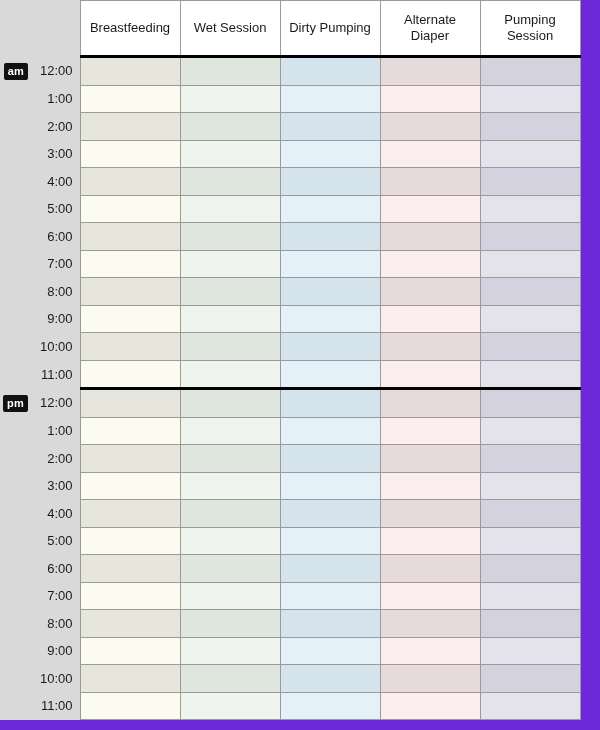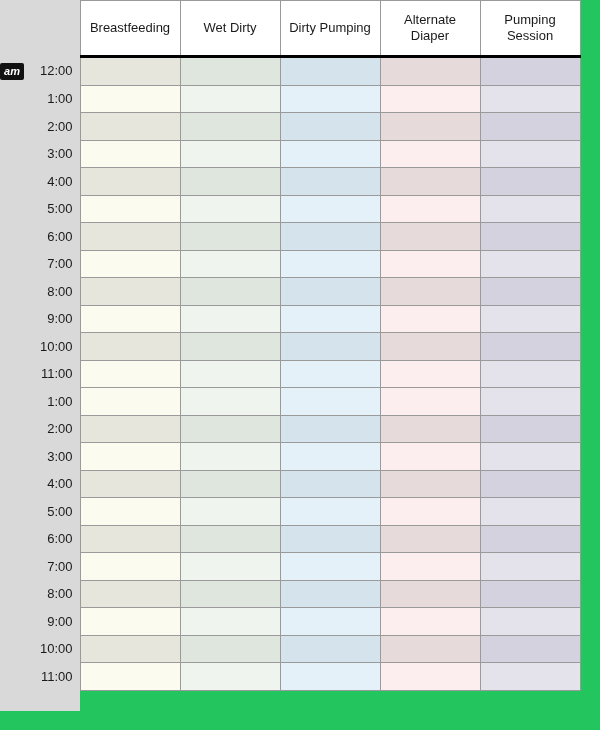--- a/index.html
+++ b/index.html
@@ -10,21 +10,21 @@
     width: 600px;
     height: 730px;
     background: #ffffff;
     font-family: "Liberation Sans", sans-serif;
     overflow: hidden;
   }
   .sheet {
     position: relative;
     width: 600px;
     height: 730px;
-    background: #22c55e;
+    background: #6d28d9;
   }
   
   .gutter {
     position: absolute;
     left: 0;
     top: 0;
     width: 80px;
     height: 711px;
     background: #d9d9d9;
   }
@@ -60,24 +60,23 @@
   }
   
   tbody td {
     height: 26.5px;
     border: 1px solid #9a9a9a;
     padding: 0;
   }
   td.ampm {
     border: none;
     background: #d9d9d9;
-    text-align: left;
+    text-align: right;
     vertical-align: middle;
     padding: 0;
-    font-style: italic;
   }
   td.ampm .badge {
     display: inline-block;
     background: #111111;
     color: #ffffff;
     font-size: 11px;
     font-weight: bold;
     line-height: 14px;
     padding: 1px 4px 2px 4px;
     border-radius: 2px;
@@ -115,21 +114,21 @@
       <col class="c-data">
       <col class="c-data">
       <col class="c-data">
       <col class="c-data">
     </colgroup>
     <thead>
       <tr>
         <th class="corner-ampm"></th>
         <th class="corner-time"></th>
         <th><span>Breastfeeding</span></th>
-        <th><span>Wet Dirty</span></th>
+        <th><span>Wet Session</span></th>
         <th><span>Dirty Pumping</span></th>
         <th><span>Alternate Diaper</span></th>
         <th><span>Pumping Session</span></th>
       </tr>
     </thead>
     <tbody id="tracker-body">
         <tr class="section-start">
           <td class="ampm"><span class="badge">am</span></td>
           <td class="time">12:00</td>
           <td class="data" style="background: rgb(231, 230, 220);"></td>
@@ -230,20 +229,29 @@
         </tr>
         <tr>
           <td class="ampm"></td>
           <td class="time">11:00</td>
           <td class="data" style="background: rgb(251, 251, 239);"></td>
           <td class="data" style="background: rgb(239, 244, 238);"></td>
           <td class="data" style="background: rgb(228, 241, 249);"></td>
           <td class="data" style="background: rgb(252, 238, 238);"></td>
           <td class="data" style="background: rgb(228, 227, 236);"></td>
         </tr>
+        <tr class="section-start">
+          <td class="ampm"><span class="badge">pm</span></td>
+          <td class="time">12:00</td>
+          <td class="data" style="background: rgb(231, 230, 220);"></td>
+          <td class="data" style="background: rgb(223, 230, 222);"></td>
+          <td class="data" style="background: rgb(213, 227, 236);"></td>
+          <td class="data" style="background: rgb(231, 218, 218);"></td>
+          <td class="data" style="background: rgb(211, 210, 222);"></td>
+        </tr>
         <tr>
           <td class="ampm"></td>
           <td class="time">1:00</td>
           <td class="data" style="background: rgb(251, 251, 239);"></td>
           <td class="data" style="background: rgb(239, 244, 238);"></td>
           <td class="data" style="background: rgb(228, 241, 249);"></td>
           <td class="data" style="background: rgb(252, 238, 238);"></td>
           <td class="data" style="background: rgb(228, 227, 236);"></td>
         </tr>
         <tr>

